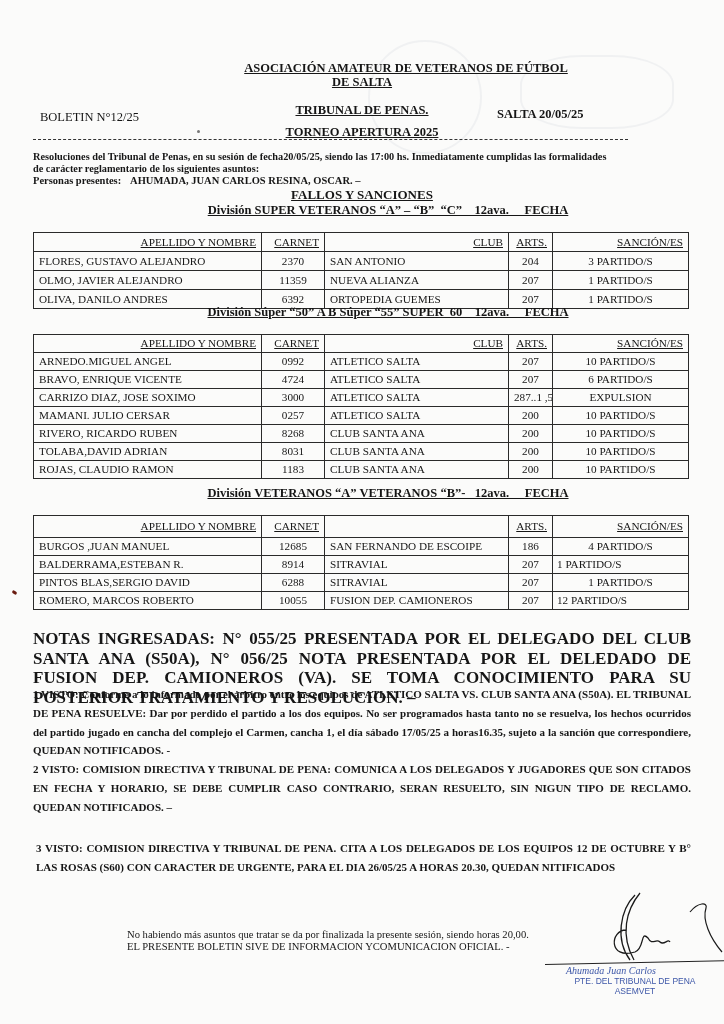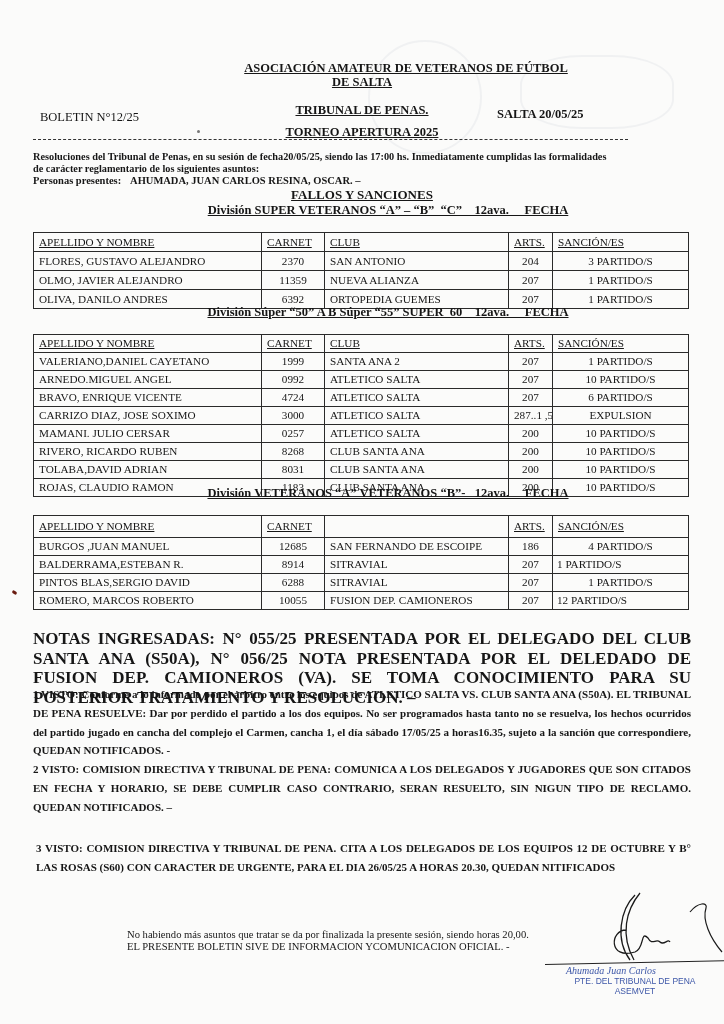--- a/index.html
+++ b/index.html
@@ -36,21 +36,21 @@
 
   
   table.sanc {
     position: absolute; left: 33px; width: 655px;
     border-collapse: collapse; font-size: 11.2px; table-layout: fixed;
   }
   table.sanc td, table.sanc th {
     border: 1.3px solid #2a2a2a; padding: 0 5px; height: 17px;
     line-height: 15px; white-space: nowrap; overflow: hidden; font-weight: normal;
   }
-  table.sanc th { font-weight: normal; text-decoration: underline; text-align: left; }
+  table.sanc th { font-weight: normal; text-decoration: underline; text-align: right; }
   table.sanc col.c1 { width: 228px; }
   table.sanc col.c2 { width: 63px; }
   table.sanc col.c3 { width: 184px; }
   table.sanc col.c4 { width: 44px; }
   table.sanc col.c5 { width: 136px; }
   td.num { text-align: center; }
   td.sanc-left { text-align: left; padding-left: 4px !important; }
   .t1 td, .t1 th { height: 18px !important; }
 
   
@@ -150,27 +150,20 @@
     </colgroup>
   <tbody>
       <tr>
     <th>APELLIDO Y NOMBRE</th>
     <th>CARNET</th>
     <th>CLUB</th>
     <th>ARTS.</th>
     <th>SANCIÓN/ES</th>
   </tr>
   <tr>
-        <td>VALERIANO,DANIEL CAYETANO</td>
-        <td class="num">1999</td>
-        <td>SANTA ANA 2</td>
-        <td class="num">207</td>
-        <td class="num">1 PARTIDO/S</td>
-      </tr>
-  <tr>
         <td>ARNEDO.MIGUEL ANGEL</td>
         <td class="num">0992</td>
         <td>ATLETICO SALTA</td>
         <td class="num">207</td>
         <td class="num">10 PARTIDO/S</td>
       </tr>
   <tr>
         <td>BRAVO, ENRIQUE VICENTE</td>
         <td class="num">4724</td>
         <td>ATLETICO SALTA</td>

